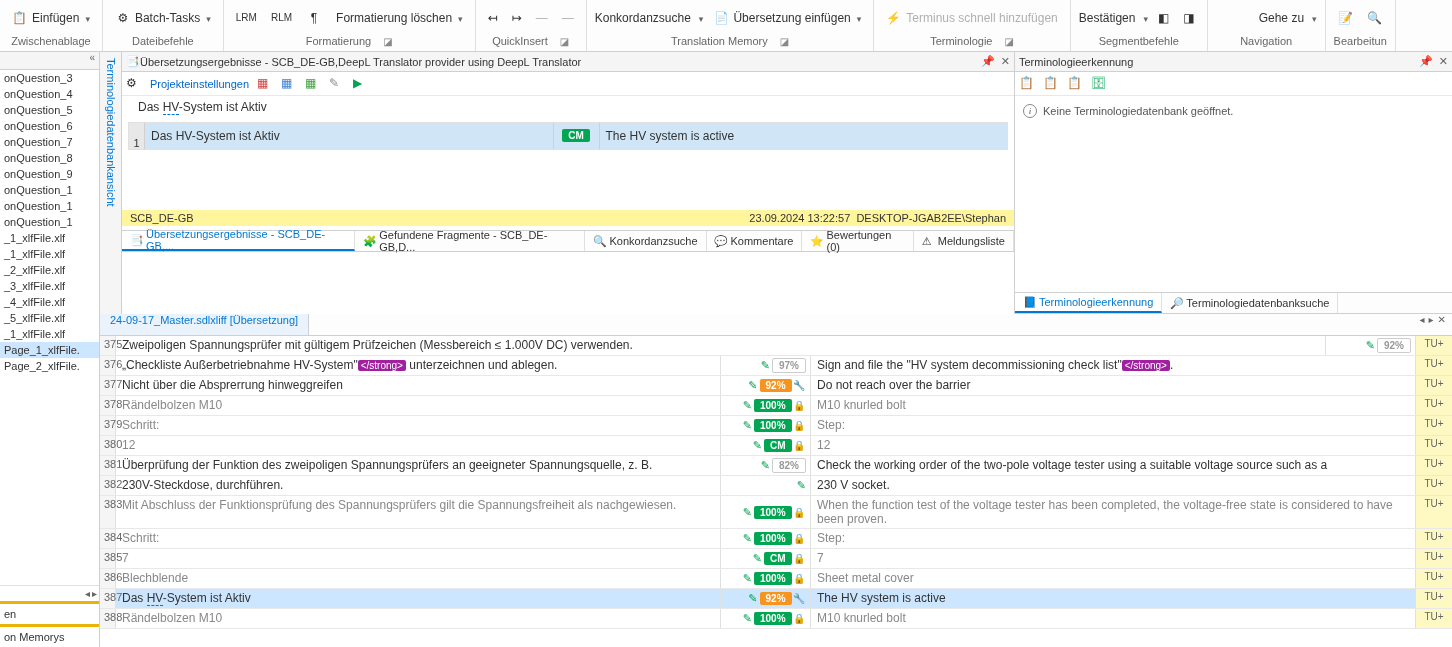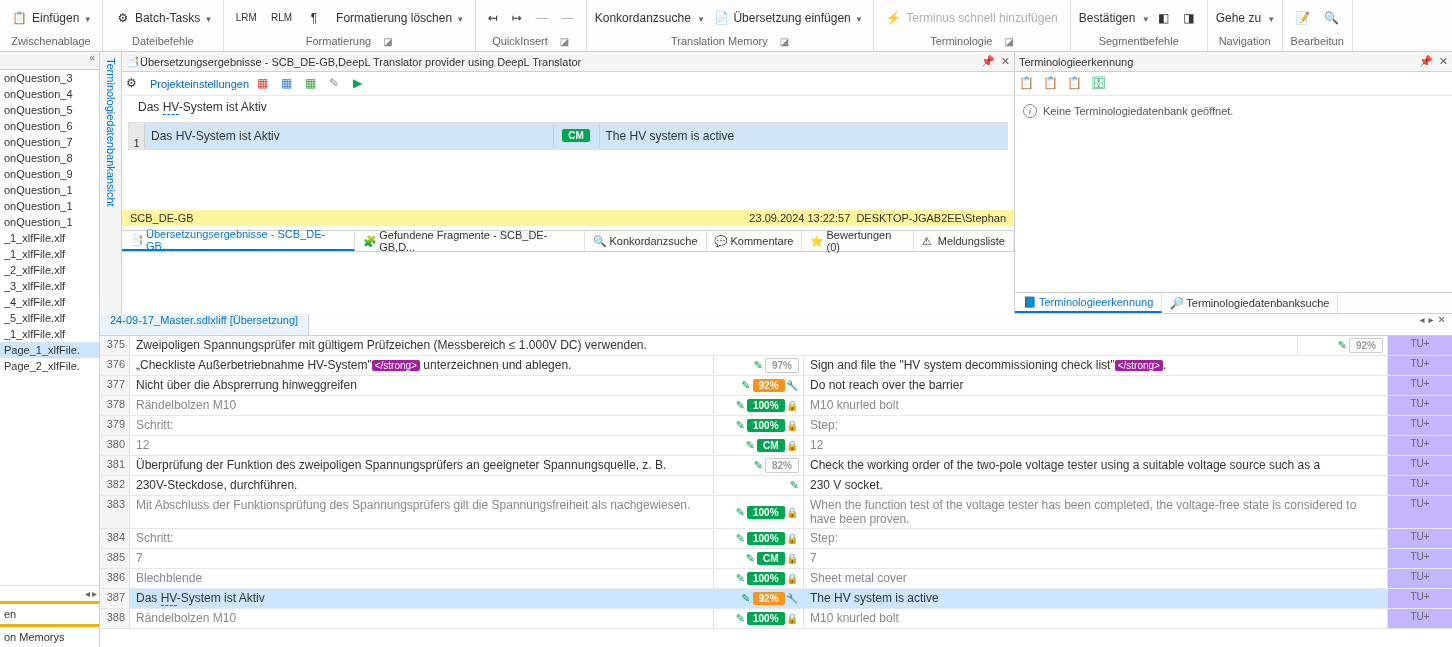--- a/index.html
+++ b/index.html
@@ -56,25 +56,25 @@
 .tab.active { color: #0078d4; border-bottom: 2px solid #0078d4; background: #fff; }
 .tab-ic { width: 12px; height: 12px; display: inline-block; }
 
 .doc-tabs { display: flex; height: 22px; background: #fdfdfd; border-bottom: 1px solid #d0d0d0; }
 .doc-tab { padding: 0 10px; font-size: 11px; color: #0078d4; border-right: 1px solid #d0d0d0; background: #eaf3fc; cursor: pointer; }
 .doc-scroll { margin-left: auto; display: flex; gap: 4px; padding: 0 6px; color: #666; font-size: 10px; }
 
 .editor-grid { flex: 1; overflow: hidden; }
 .seg-row { display: flex; align-items: stretch; border-bottom: 1px solid #e8e8e8; min-height: 20px; }
 .seg-row.active { background: #cce6ff; }
-.seg-num { width: 30px; text-align: right; padding: 2px 4px; color: #666; font-size: 11px; background: #f5f5f5; border-right: 1px solid #e0e0e0; }
+.seg-num { width: 16px; text-align: right; padding: 2px 4px; color: #666; font-size: 11px; background: #f5f5f5; border-right: 1px solid #e0e0e0; }
 .seg-src { flex: 1; padding: 2px 6px; font-size: 12px; border-right: 1px solid #e0e0e0; }
 .seg-status { width: 90px; display: flex; align-items: center; justify-content: flex-end; gap: 2px; padding: 2px 4px; border-right: 1px solid #e0e0e0; }
 .seg-tgt { flex: 1; padding: 2px 6px; font-size: 12px; border-right: 1px solid #e0e0e0; }
-.seg-origin { width: 64px; text-align: center; font-size: 10px; color: #666; background: #c4b5fd; padding: 2px; }
+.seg-origin { width: 36px; text-align: center; font-size: 10px; color: #666; background: #fef9c3; padding: 2px; }
 .locked { color: #888; }
 .pencil-ic { color: #00a651; font-size: 11px; }
 .lock-ic { color: #f7941e; font-size: 10px; }
 .wrench-ic { color: #bbb; font-size: 10px; }
 .tag-strong { background: #a020a0; color: #fff; padding: 0 3px; font-size: 10px; border-radius: 2px; }
 
 .right-panel { width: 438px; border-left: 1px solid #d0d0d0; display: flex; flex-direction: column; }
 .term-body { flex: 1; padding: 8px; }
 .term-msg { display: flex; align-items: center; gap: 6px; font-size: 11px; color: #555; }
 .info-ic { width: 14px; height: 14px; border: 1px solid #888; border-radius: 50%; display: inline-flex; align-items: center; justify-content: center; font-size: 9px; font-style: italic; font-family: serif; }
@@ -173,21 +173,21 @@
       <span class="arrow-down"></span>
       <span class="rib-btn">◧</span>
       <span class="rib-btn">◨</span>
     </div>
     <div class="ribbon-bottom">
         <span>Segmentbefehle</span>
       </div>
   </div>
   <div class="ribbon-group">
     <div class="ribbon-top">
-      <span style="text-align:center;">Gehe zu</span>
+      <span style="text-align:center;margin-left:43px;">Gehe zu</span>
       <span class="arrow-down"></span>
     </div>
     <div class="ribbon-bottom">
         <span>Navigation</span>
       </div>
   </div>
   <div class="ribbon-group">
     <div class="ribbon-top">
       <span class="rib-btn">📝</span>
       <span class="rib-btn">🔍</span>

